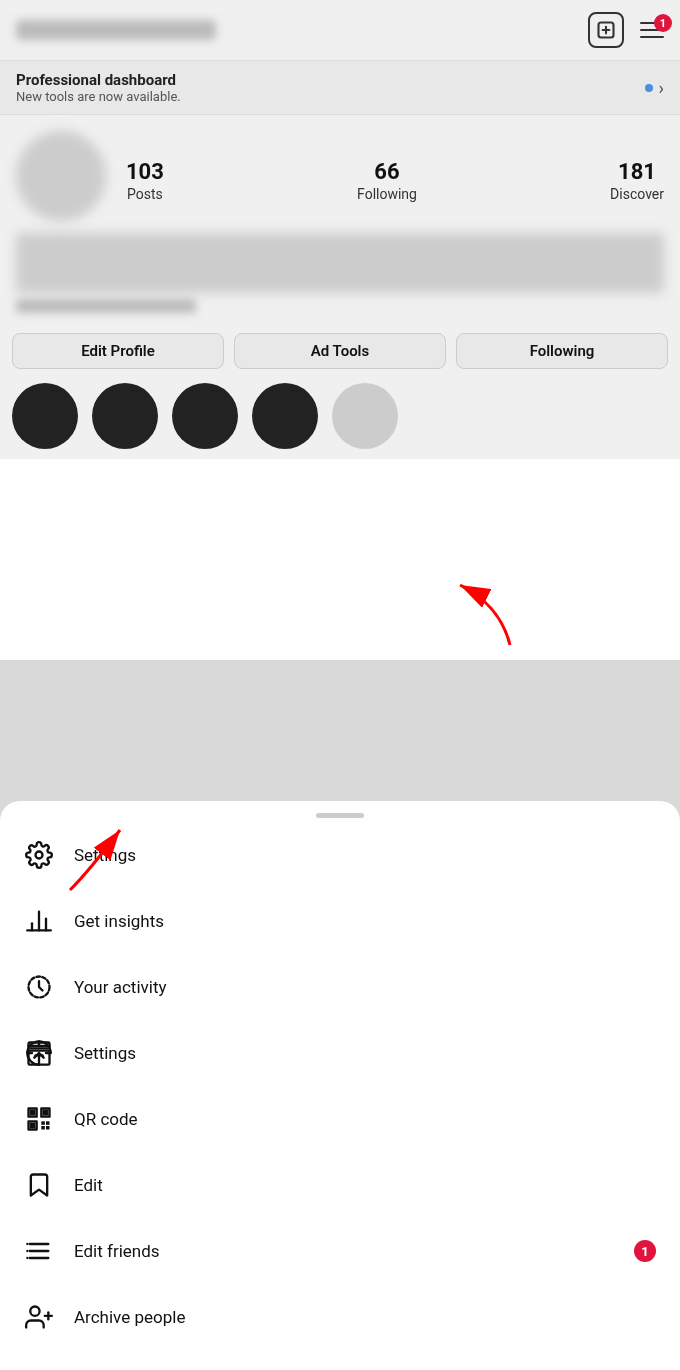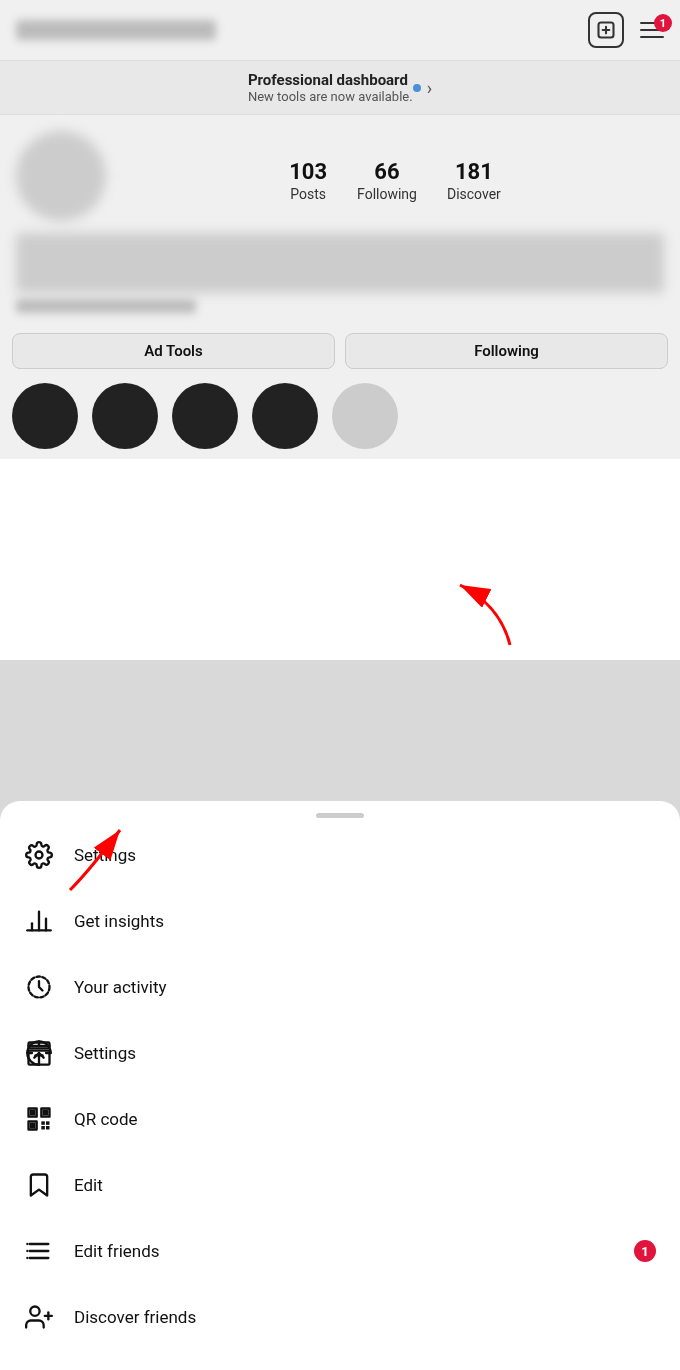--- a/index.html
+++ b/index.html
@@ -78,21 +78,21 @@
       top: -8px;
       right: -8px;
     }
 
     
     .pro-dashboard {
       background: #e8e8e8;
       padding: 10px 16px;
       display: flex;
       align-items: center;
-      justify-content: center;
+      justify-content: space-between;
       border-top: 1px solid #ddd;
       border-bottom: 1px solid #ddd;
     }
     .pro-dashboard-text .title {
       font-weight: 700;
       font-size: 15px;
       color: #222;
     }
     .pro-dashboard-text .subtitle {
       font-size: 13px;
@@ -126,21 +126,21 @@
       height: 90px;
       border-radius: 50%;
       background: #ccc;
       filter: blur(6px);
       flex-shrink: 0;
     }
     .stats-row {
       display: flex;
       gap: 30px;
       flex: 1;
-      justify-content: center;
+      justify-content: space-between;
       margin-top: 8px;
     }
     .stat-item {
       display: flex;
       flex-direction: column;
       align-items: center;
       gap: 2px;
     }
     .stat-number {
       font-size: 22px;
@@ -352,20 +352,21 @@
       </div>
     </div>
   </div>
 
   <div class="bio-area">
     <div class="bio-blur"></div>
     <div class="bio-link-blur"></div>
   </div>
 
   <div class="action-buttons">
+    <div class="action-btn">Edit Profile</div>
     <div class="action-btn">Ad Tools</div>
     <div class="action-btn">Following</div>
   </div>
 
   <div class="stories-row">
     <div class="story-circle"></div>
     <div class="story-circle"></div>
     <div class="story-circle"></div>
     <div class="story-circle"></div>
     <div class="story-circle partial"></div>
@@ -495,15 +496,15 @@
 
   <div class="menu-item">
     <div class="menu-icon">
       <svg viewBox="0 0 24 24">
         <path d="M16 21v-2a4 4 0 0 0-4-4H5a4 4 0 0 0-4 4v2"></path>
         <circle cx="8.5" cy="7" r="4"></circle>
         <line x1="20" y1="8" x2="20" y2="14"></line>
         <line x1="17" y1="11" x2="23" y2="11"></line>
       </svg>
     </div>
-    <span class="menu-label">Discover friends</span>
+    <span class="menu-label">Archive people</span>
   </div>
 </div>
 
 </body></html>

